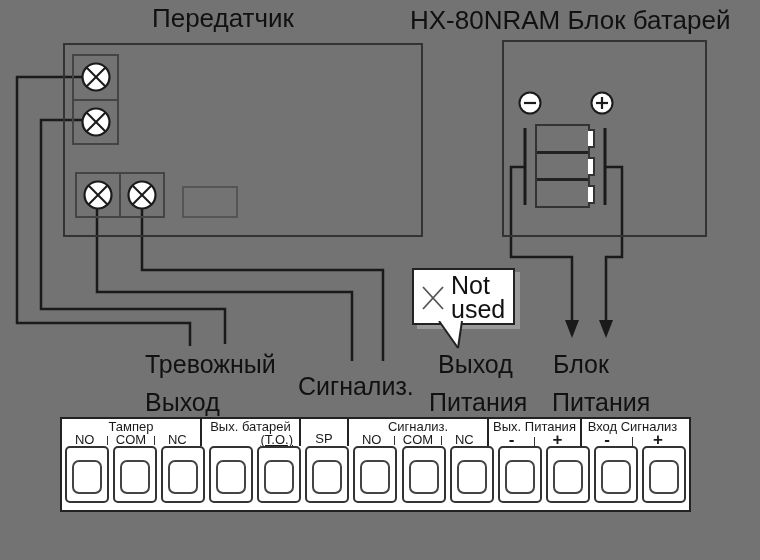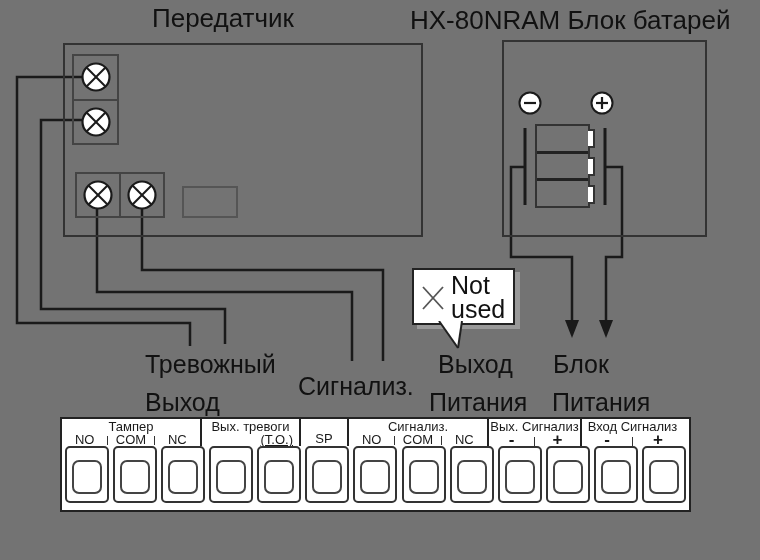--- a/index.html
+++ b/index.html
@@ -163,21 +163,21 @@
         <div class="th-l1">Тампер</div>
         <div class="th-l2">
           <span class="sub">NO</span>
           <span class="sep"></span>
           <span class="sub">COM</span>
           <span class="sep"></span>
           <span class="sub">NC</span>
         </div>
       </div>
       <div class="th-sec" style="width:99px;">
-        <div class="th-l1">Вых. тревоги</div>
+        <div class="th-l1">Вых. батарей</div>
         <div class="th-l2 right">
           <span class="sub">(Т.О.)</span>
         </div>
       </div>
       <div class="th-sec" style="width:48px;">
         <div class="th-l1"></div>
         <div class="th-l2">
           <span class="sub">SP</span>
         </div>
       </div>
@@ -185,21 +185,21 @@
         <div class="th-l1">Сигнализ.</div>
         <div class="th-l2">
           <span class="sub">NO</span>
           <span class="sep"></span>
           <span class="sub">COM</span>
           <span class="sep"></span>
           <span class="sub">NC</span>
         </div>
       </div>
       <div class="th-sec" style="width:93px;">
-        <div class="th-l1">Вых. Сигнализ</div>
+        <div class="th-l1">Вых. Питания</div>
         <div class="th-l2 pm">
           <span class="sub">-</span>
           <span class="sep"></span>
           <span class="sub">+</span>
         </div>
       </div>
       <div class="th-sec" style="width:103px;">
         <div class="th-l1">Вход Сигнализ</div>
         <div class="th-l2 pm">
           <span class="sub">-</span>

